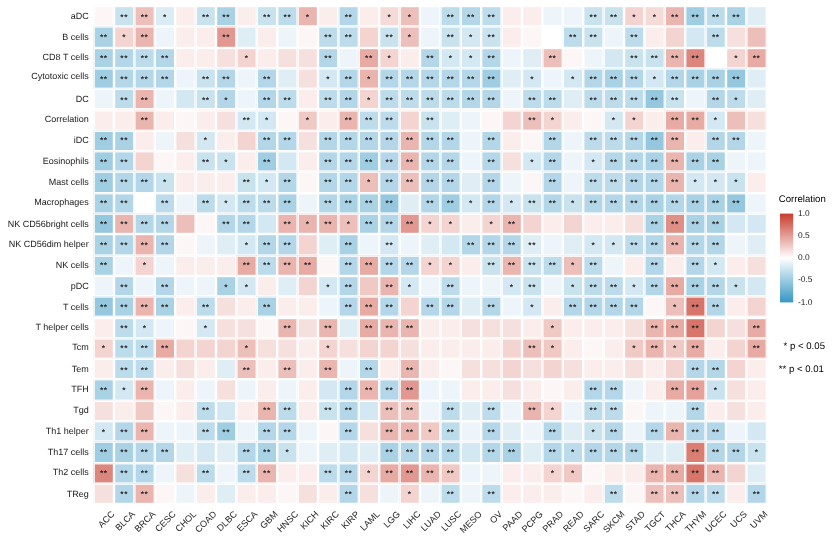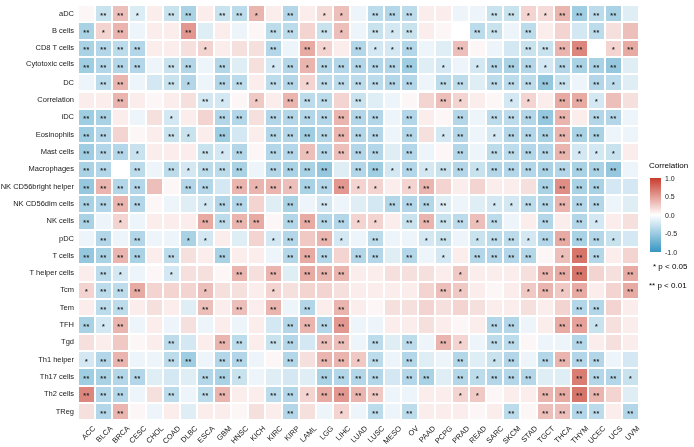--- a/index.html
+++ b/index.html
@@ -9,39 +9,39 @@
              font-size:7.5px;line-height:10px;color:#1a1a1a;white-space:nowrap;}
   .cell{position:absolute;box-sizing:border-box;border:0.5px solid #ffffff;
         display:flex;align-items:center;justify-content:center;}
   .stars{font-size:7px;font-weight:700;letter-spacing:0.5px;color:#262626;
          line-height:6px;transform:translateY(1.5px);}
   .col-label{position:absolute;font-size:7.5px;color:#1a1a1a;white-space:nowrap;
              transform:translateX(-100%) rotate(-45deg);transform-origin:100% 0;}
   .legend-title{position:absolute;font-size:8px;color:#000;}
   .colorbar{position:absolute;width:11px;}
   .cb-tick{position:absolute;font-size:7px;color:#1a1a1a;white-space:nowrap;}
-  .sig-line{position:absolute;font-size:8px;color:#000;white-space:nowrap;}
+  .sig-line{position:absolute;font-size:8px;color:#000;white-space:nowrap;margin-top:22px;}
 </style>
 </head>
 <body>
 
 <div class="canvas">
   <div id="rowLabels">
       <div class="row-label" style="top: 8.65px;">aDC</div>
       <div class="row-label" style="top: 25.95px;">B cells</div>
       <div class="row-label" style="top: 43.25px;">CD8 T cells</div>
       <div class="row-label" style="top: 59px;">Cytotoxic cells</div>
       <div class="row-label" style="top: 77.85px;">DC</div>
       <div class="row-label" style="top: 95.15px;">Correlation</div>
       <div class="row-label" style="top: 112.45px;">iDC</div>
       <div class="row-label" style="top: 129.75px;">Eosinophils</div>
       <div class="row-label" style="top: 147.05px;">Mast cells</div>
       <div class="row-label" style="top: 164.35px;">Macrophages</div>
-      <div class="row-label" style="top: 181.65px;">NK CD56bright helper</div>
-      <div class="row-label" style="top: 198.95px;">NK CD56dim cells</div>
+      <div class="row-label" style="top: 181.65px;">NK CD56bright cells</div>
+      <div class="row-label" style="top: 198.95px;">NK CD56dim helper</div>
       <div class="row-label" style="top: 216.25px;">NK cells</div>
       <div class="row-label" style="top: 233.55px;">pDC</div>
       <div class="row-label" style="top: 250.85px;">T cells</div>
       <div class="row-label" style="top: 268.15px;">T helper cells</div>
       <div class="row-label" style="top: 285.45px;">Tcm</div>
       <div class="row-label" style="top: 302.75px;">Tem</div>
       <div class="row-label" style="top: 320.05px;">TFH</div>
       <div class="row-label" style="top: 337.35px;">Tgd</div>
       <div class="row-label" style="top: 354.65px;">Th1 helper</div>
       <div class="row-label" style="top: 371.95px;">Th17 cells</div>

